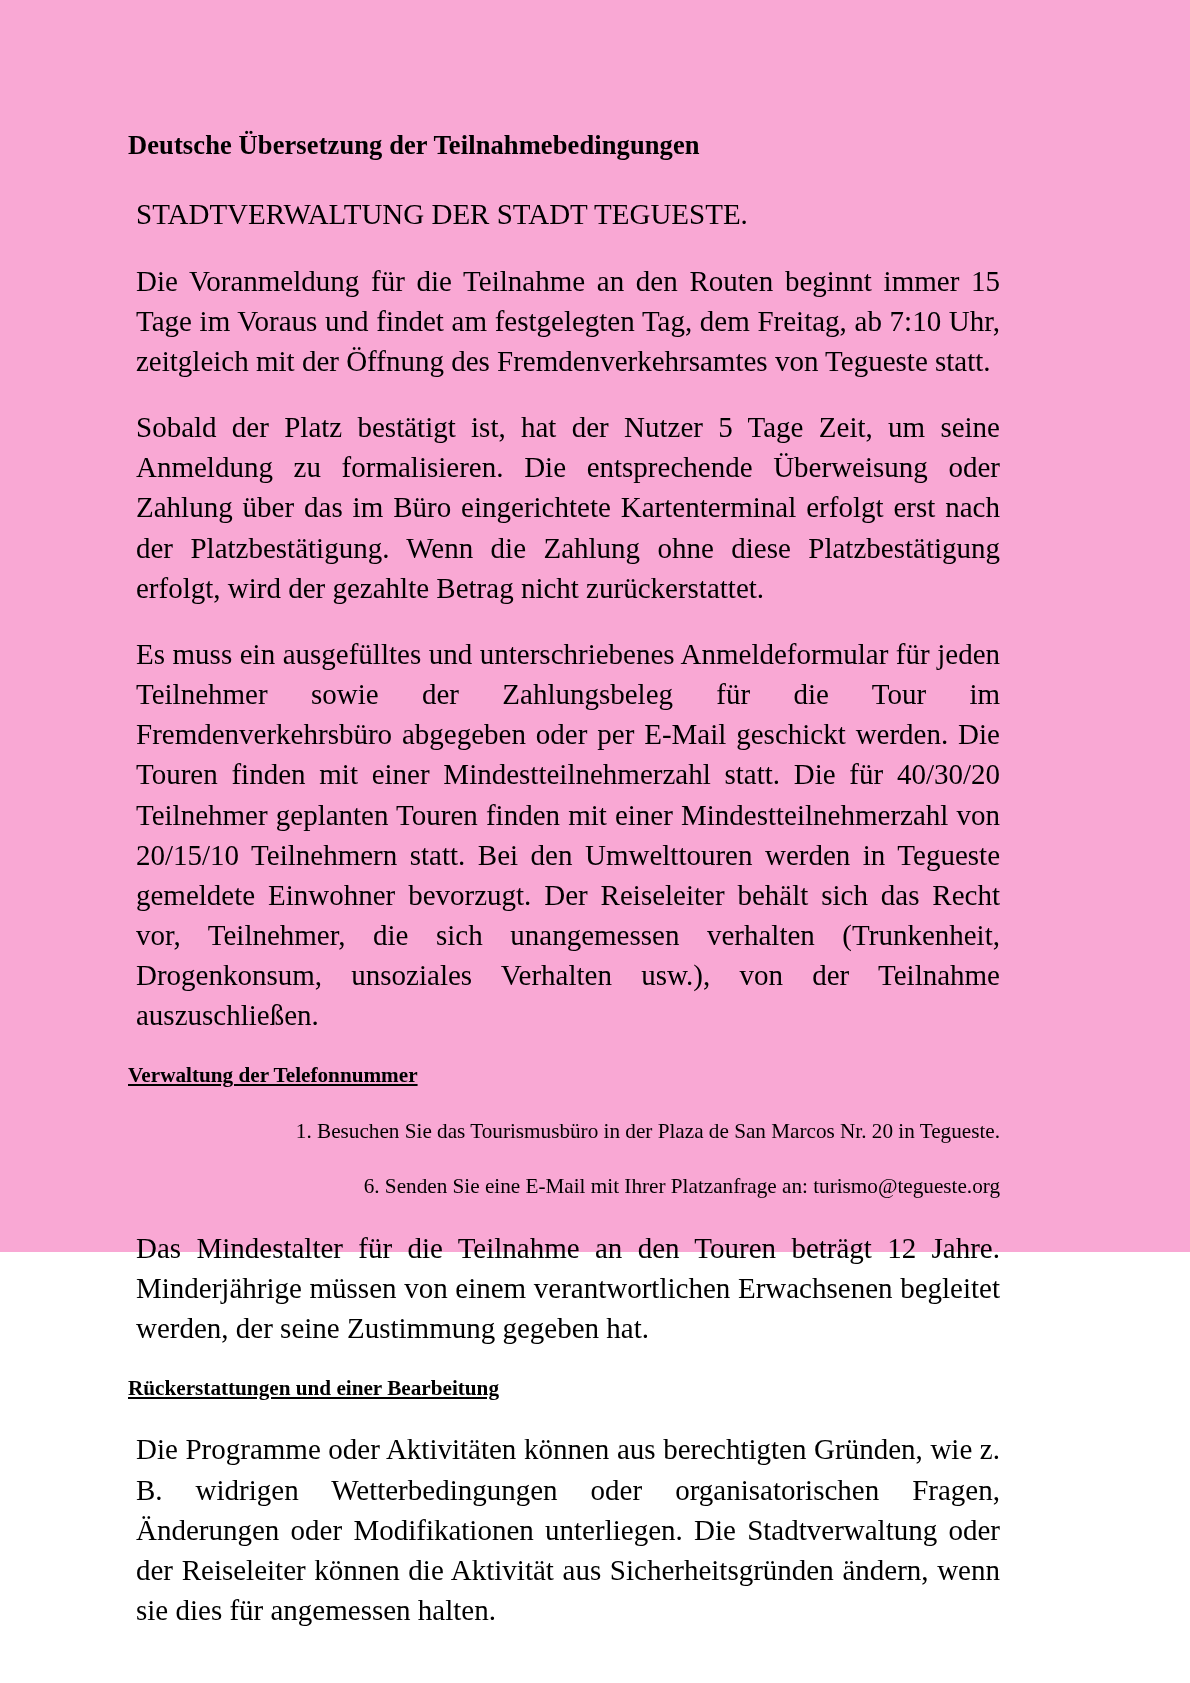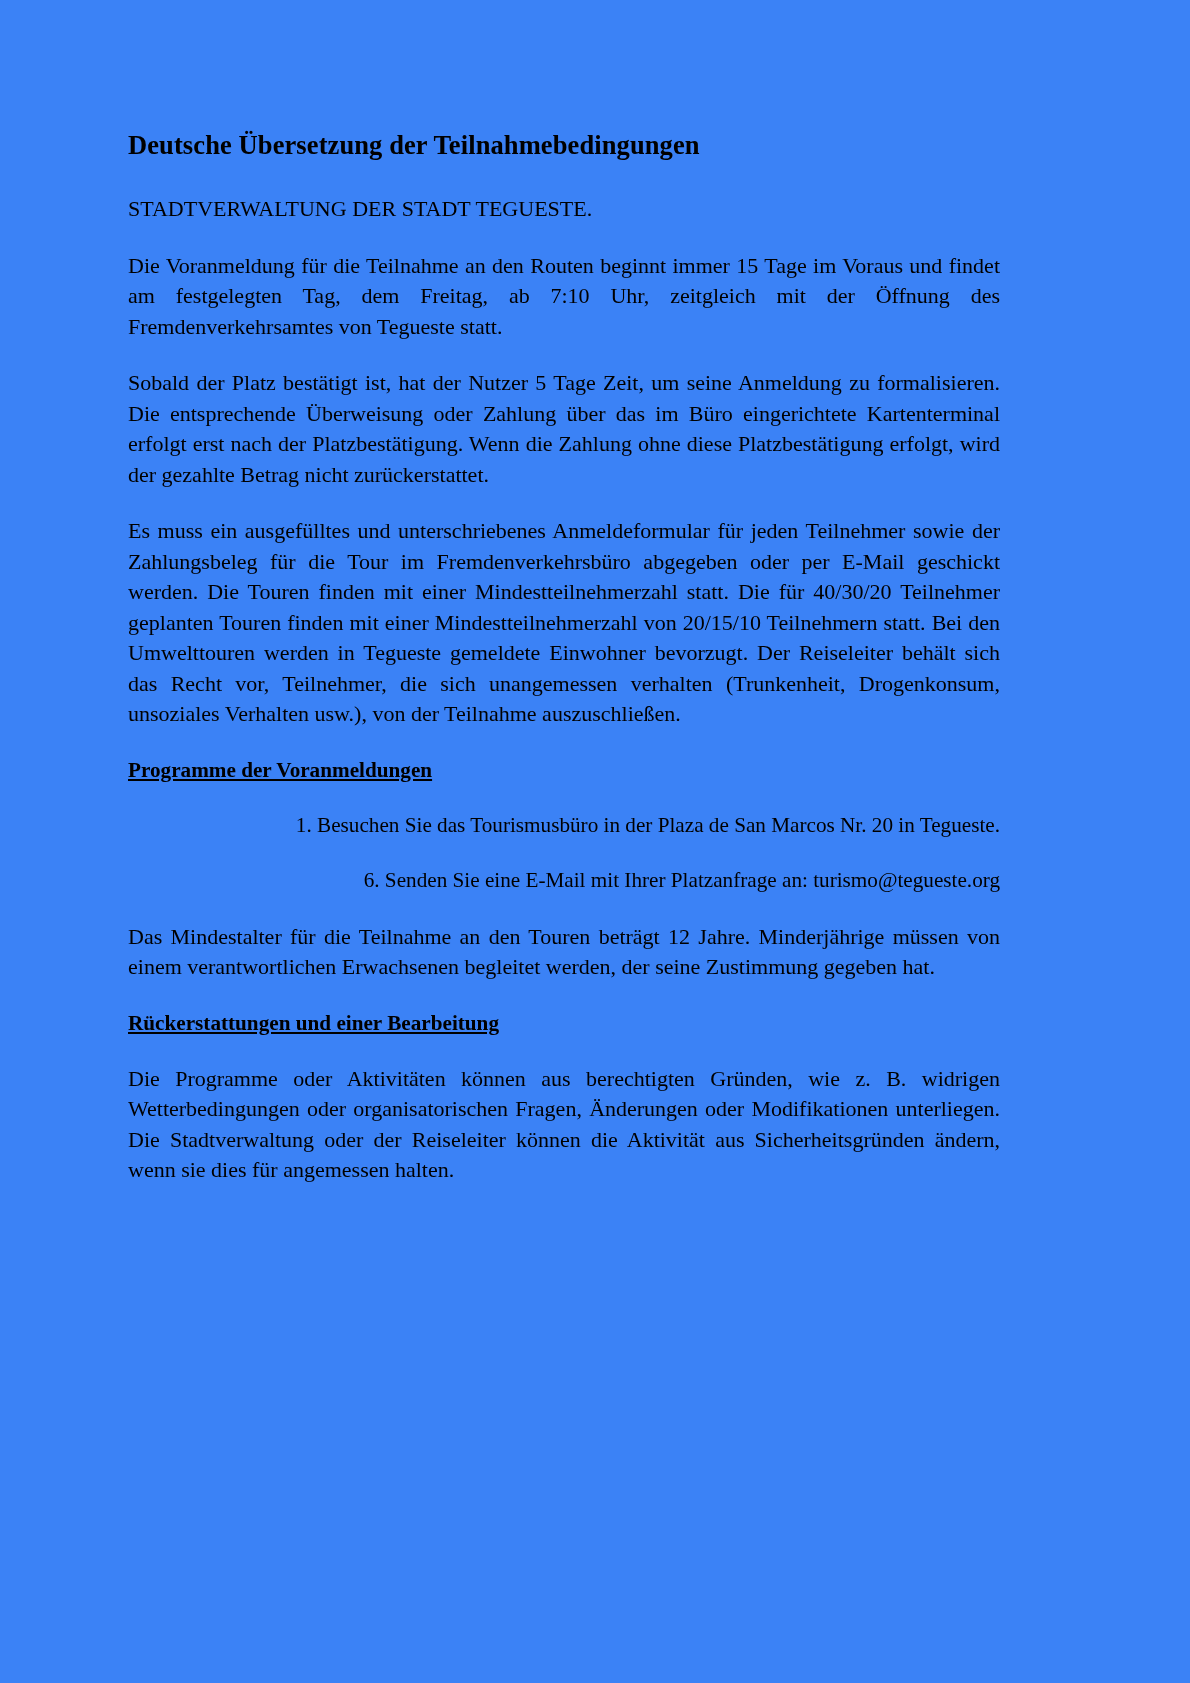--- a/index.html
+++ b/index.html
@@ -12,38 +12,38 @@
     width: 1190px;
     height: 1683px;
     font-family: "Liberation Serif", "DejaVu Serif", serif;
     color: #000000;
     -webkit-font-smoothing: antialiased;
   }
 
   .page {
     position: relative;
     width: 1190px;
-    height: 1683px;
-    background: #3b82f6;
+    height: 1252px;
+    background: #f9a8d4;
     box-sizing: border-box;
     padding: 130px 190px 0 128px;
   }
 
   .doc-title {
     font-size: 26.5px;
     font-weight: bold;
     line-height: 1.15;
     margin: 0 0 34px 0;
     letter-spacing: 0.1px;
   }
 
   p.para {
-    font-size: 22px;
+    font-size: 29px;
     line-height: 1.385;
-    margin: 0 0 26px 0;
+    margin: 0 0 26px 8px;
     text-align: justify;
     text-justify: inter-word;
     hyphens: none;
   }
 
   p.para.nojustify {
     text-align: left;
   }
 
   .section-heading {
@@ -79,21 +79,21 @@
 
 
   <p class="para">Die Voranmeldung für die Teilnahme an den Routen beginnt immer 15 Tage im Voraus und findet am festgelegten Tag, dem Freitag, ab 7:10 Uhr, zeitgleich mit der Öffnung des Fremdenverkehrsamtes von Tegueste statt.</p>
 
   <p class="para">Sobald der Platz bestätigt ist, hat der Nutzer 5 Tage Zeit, um seine Anmeldung zu formalisieren. Die entsprechende Überweisung oder Zahlung über das im Büro eingerichtete Kartenterminal erfolgt erst nach der Platzbestätigung. Wenn die Zahlung ohne diese Platzbestätigung erfolgt, wird der gezahlte Betrag nicht zurückerstattet.</p>
 
 
   <p class="para">Es muss ein ausgefülltes und unterschriebenes Anmeldeformular für jeden Teilnehmer sowie der Zahlungsbeleg für die Tour im Fremdenverkehrsbüro abgegeben oder per E-Mail geschickt werden. Die Touren finden mit einer Mindestteilnehmerzahl statt. Die für 40/30/20 Teilnehmer geplanten Touren finden mit einer Mindestteilnehmerzahl von 20/15/10 Teilnehmern statt. Bei den Umwelttouren werden in Tegueste gemeldete Einwohner bevorzugt. Der Reiseleiter behält sich das Recht vor, Teilnehmer, die sich unangemessen verhalten (Trunkenheit, Drogenkonsum, unsoziales Verhalten usw.), von der Teilnahme auszuschließen.</p>
 
   <div class="section-heading">
-    <span class="u">Programme der Voranmeldungen</span>
+    <span class="u">Verwaltung der Telefonnummer</span>
   </div>
 
 
   <p class="list-item">1. Besuchen Sie das Tourismusbüro in der Plaza de San Marcos Nr. 20 in Tegueste.</p>
 
 
   <p class="list-item">6. Senden Sie eine E-Mail mit Ihrer Platzanfrage an: turismo@tegueste.org</p>
 
   <p class="para">Das Mindestalter für die Teilnahme an den Touren beträgt 12 Jahre. Minderjährige müssen von einem verantwortlichen Erwachsenen begleitet werden, der seine Zustimmung gegeben hat.</p>
 

